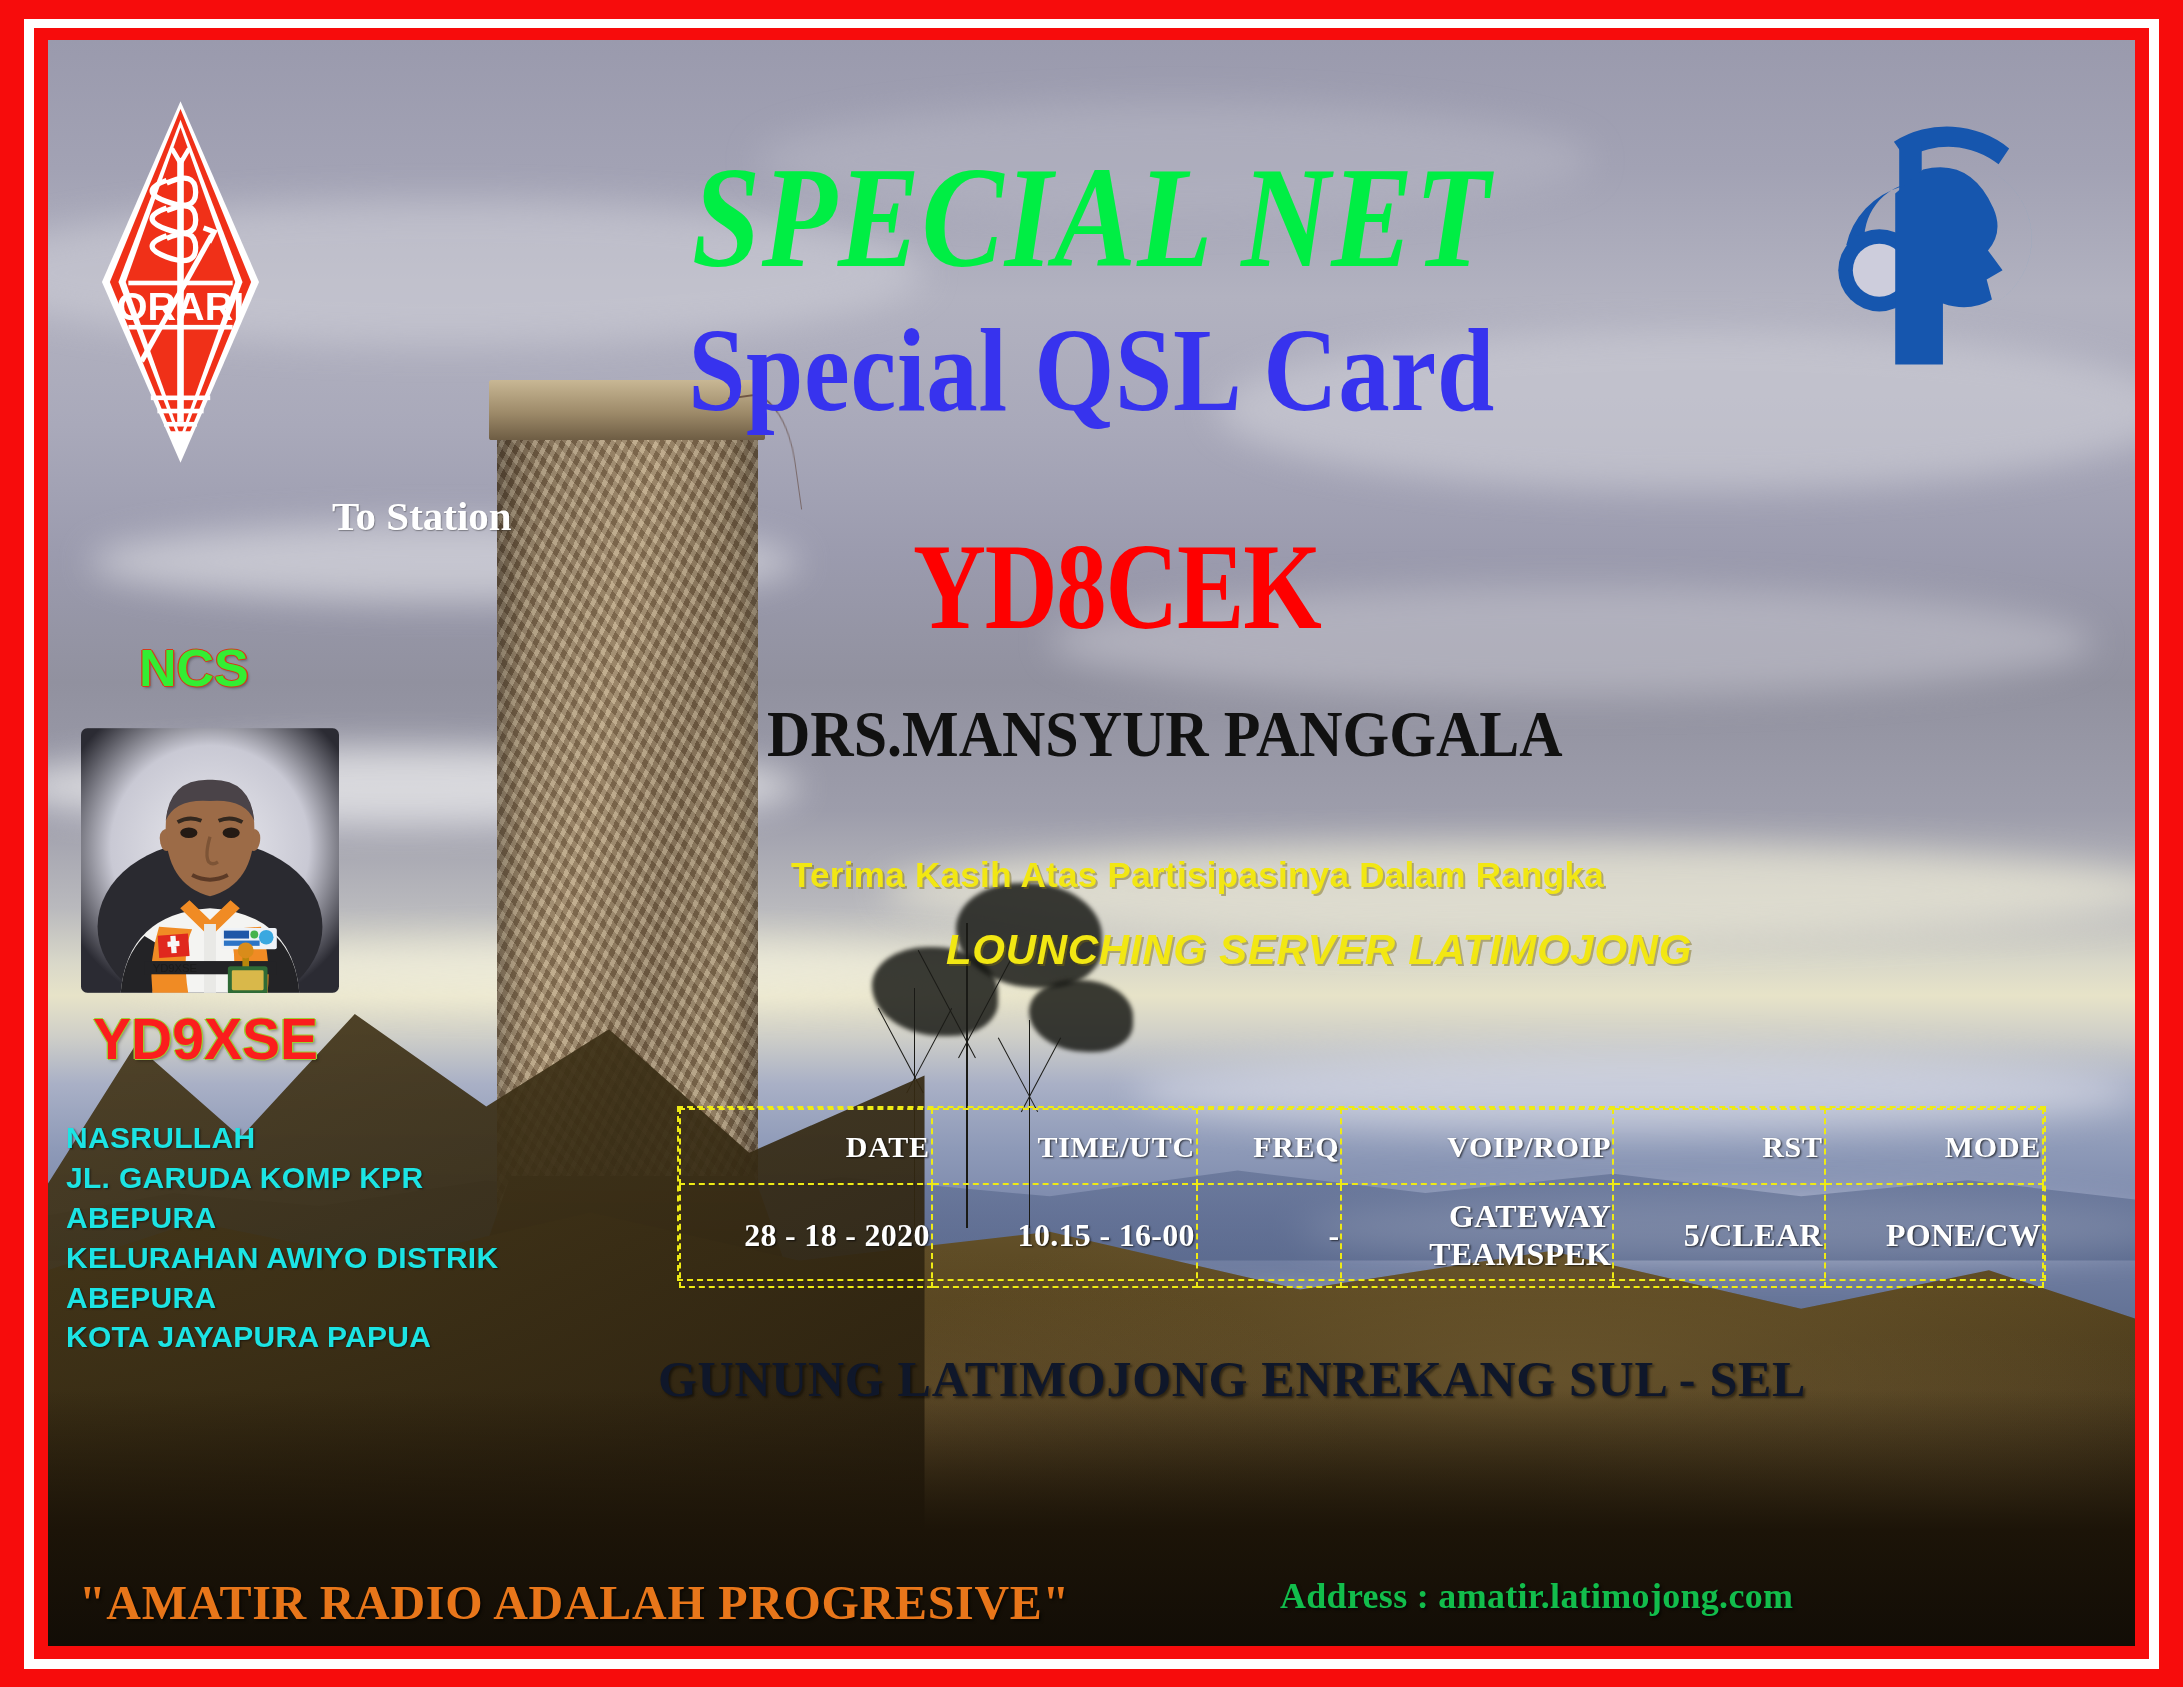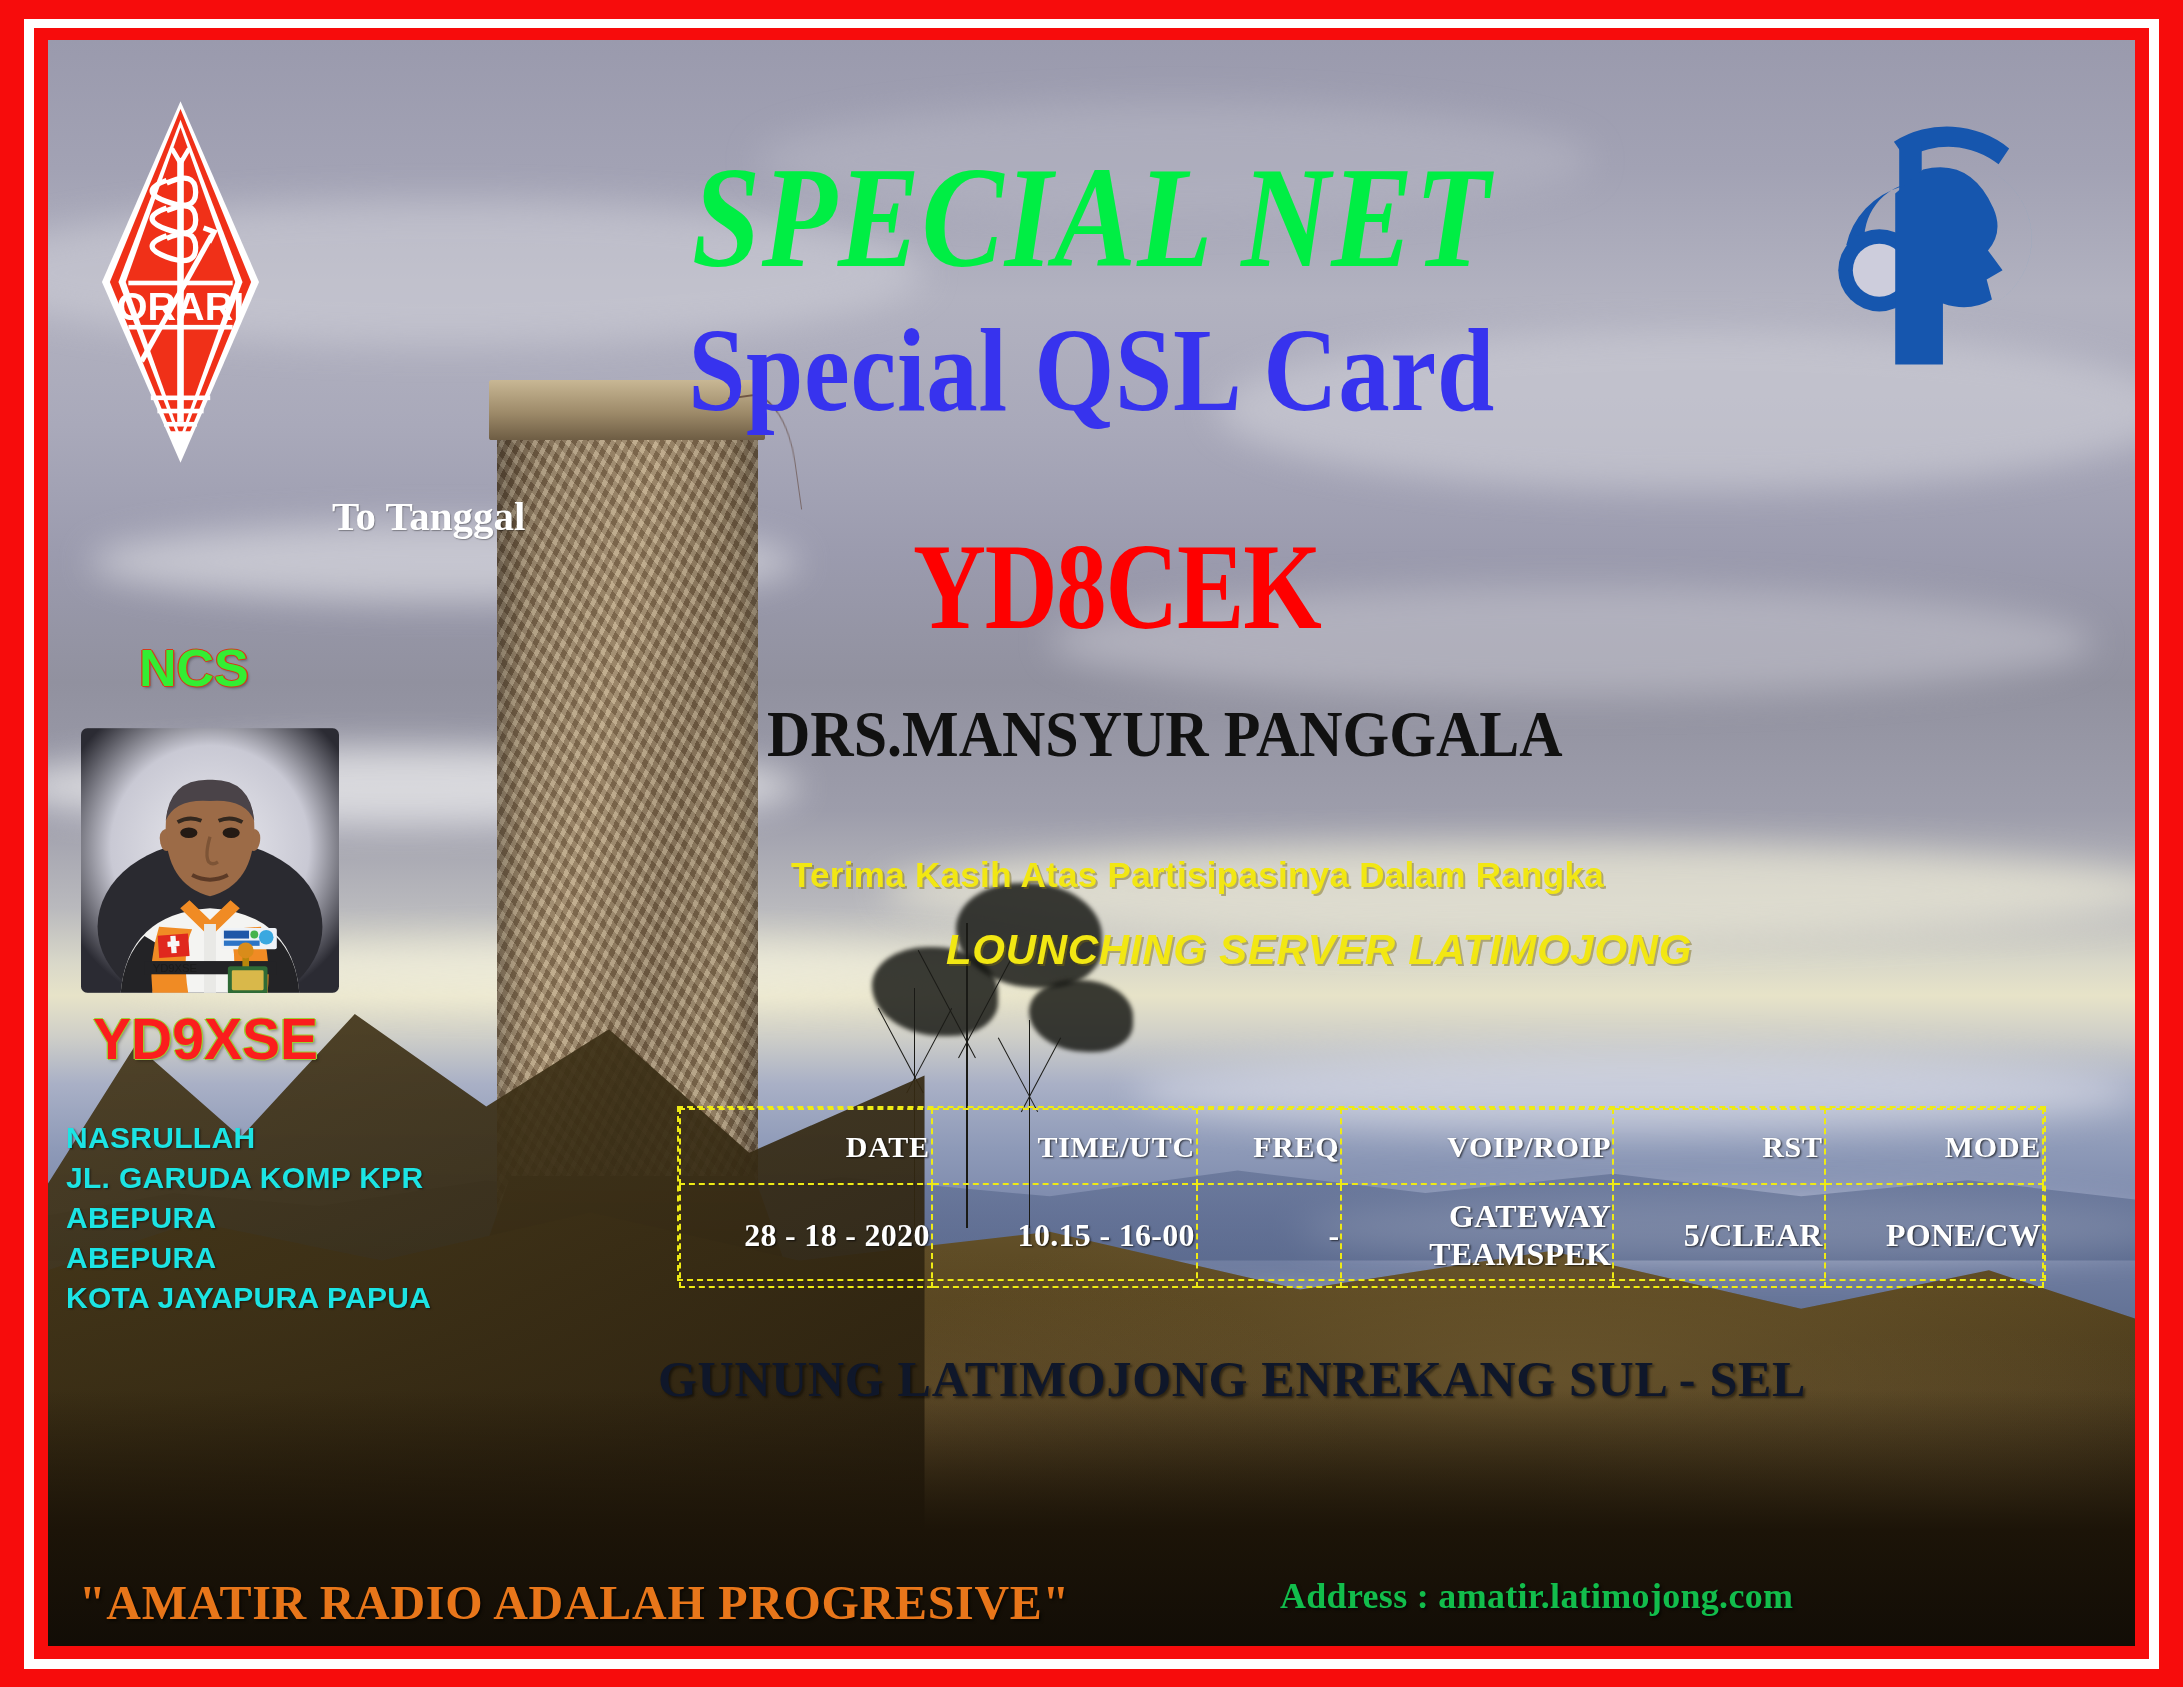--- a/index.html
+++ b/index.html
@@ -253,21 +253,21 @@
       <circle cx="82" cy="248" r="40" fill="#cdcddc"></circle>
       <path d="M120,216 a60,60 0 0 1 52,-62 l0,166 a62,62 0 0 1 -52,-60 z" fill="#1656ae"></path>
       <path d="M148,96 q72,-18 106,58 q16,36 -8,64 l22,30 l-24,14 l8,30 q-34,20 -74,6 l0,92 l-72,0 l0,-258 z" fill="#1656ae"></path>
       <path d="M160,108 q62,-14 92,54 q14,32 -8,56 l20,26 l-22,12 l8,26 q-30,16 -64,4 l0,92 l-52,0 l0,-246 z" fill="#1656ae" opacity="0"></path>
     </svg>
   </div>
 
   <div class="title-net">SPECIAL NET</div>
   <div class="title-qsl">Special QSL Card</div>
 
-  <div class="to-station">To Tanggal</div>
+  <div class="to-station">To Station</div>
 
   <div class="callsign">YD8CEK</div>
   <div class="opname">DRS.MANSYUR PANGGALA</div>
 
   <div class="y-line y1">Terima Kasih Atas Partisipasinya Dalam Rangka</div>
   <div class="y-line y2">LOUNCHING SERVER LATIMOJONG</div>
 
   <div class="ncs-label">NCS</div>
 
   <div class="op-photo">
@@ -313,20 +313,21 @@
       <path d="M262,152 q12,4 8,22 q-4,16 -14,10 z" fill="#9c6b47"></path>
     </svg>
   </div>
 
   <div class="op-call">YD9XSE</div>
 
   <div class="addr">
     <div>NASRULLAH</div>
     <div>JL. GARUDA KOMP KPR</div>
     <div>ABEPURA</div>
+    <div>KELURAHAN AWIYO DISTRIK</div>
     <div>ABEPURA</div>
     <div>KOTA JAYAPURA PAPUA</div>
   </div>
 
   <div class="logtable">
     <table>
       <thead>
         <tr>
           <th class="col-date">DATE</th>
           <th class="col-time">TIME/UTC</th>

